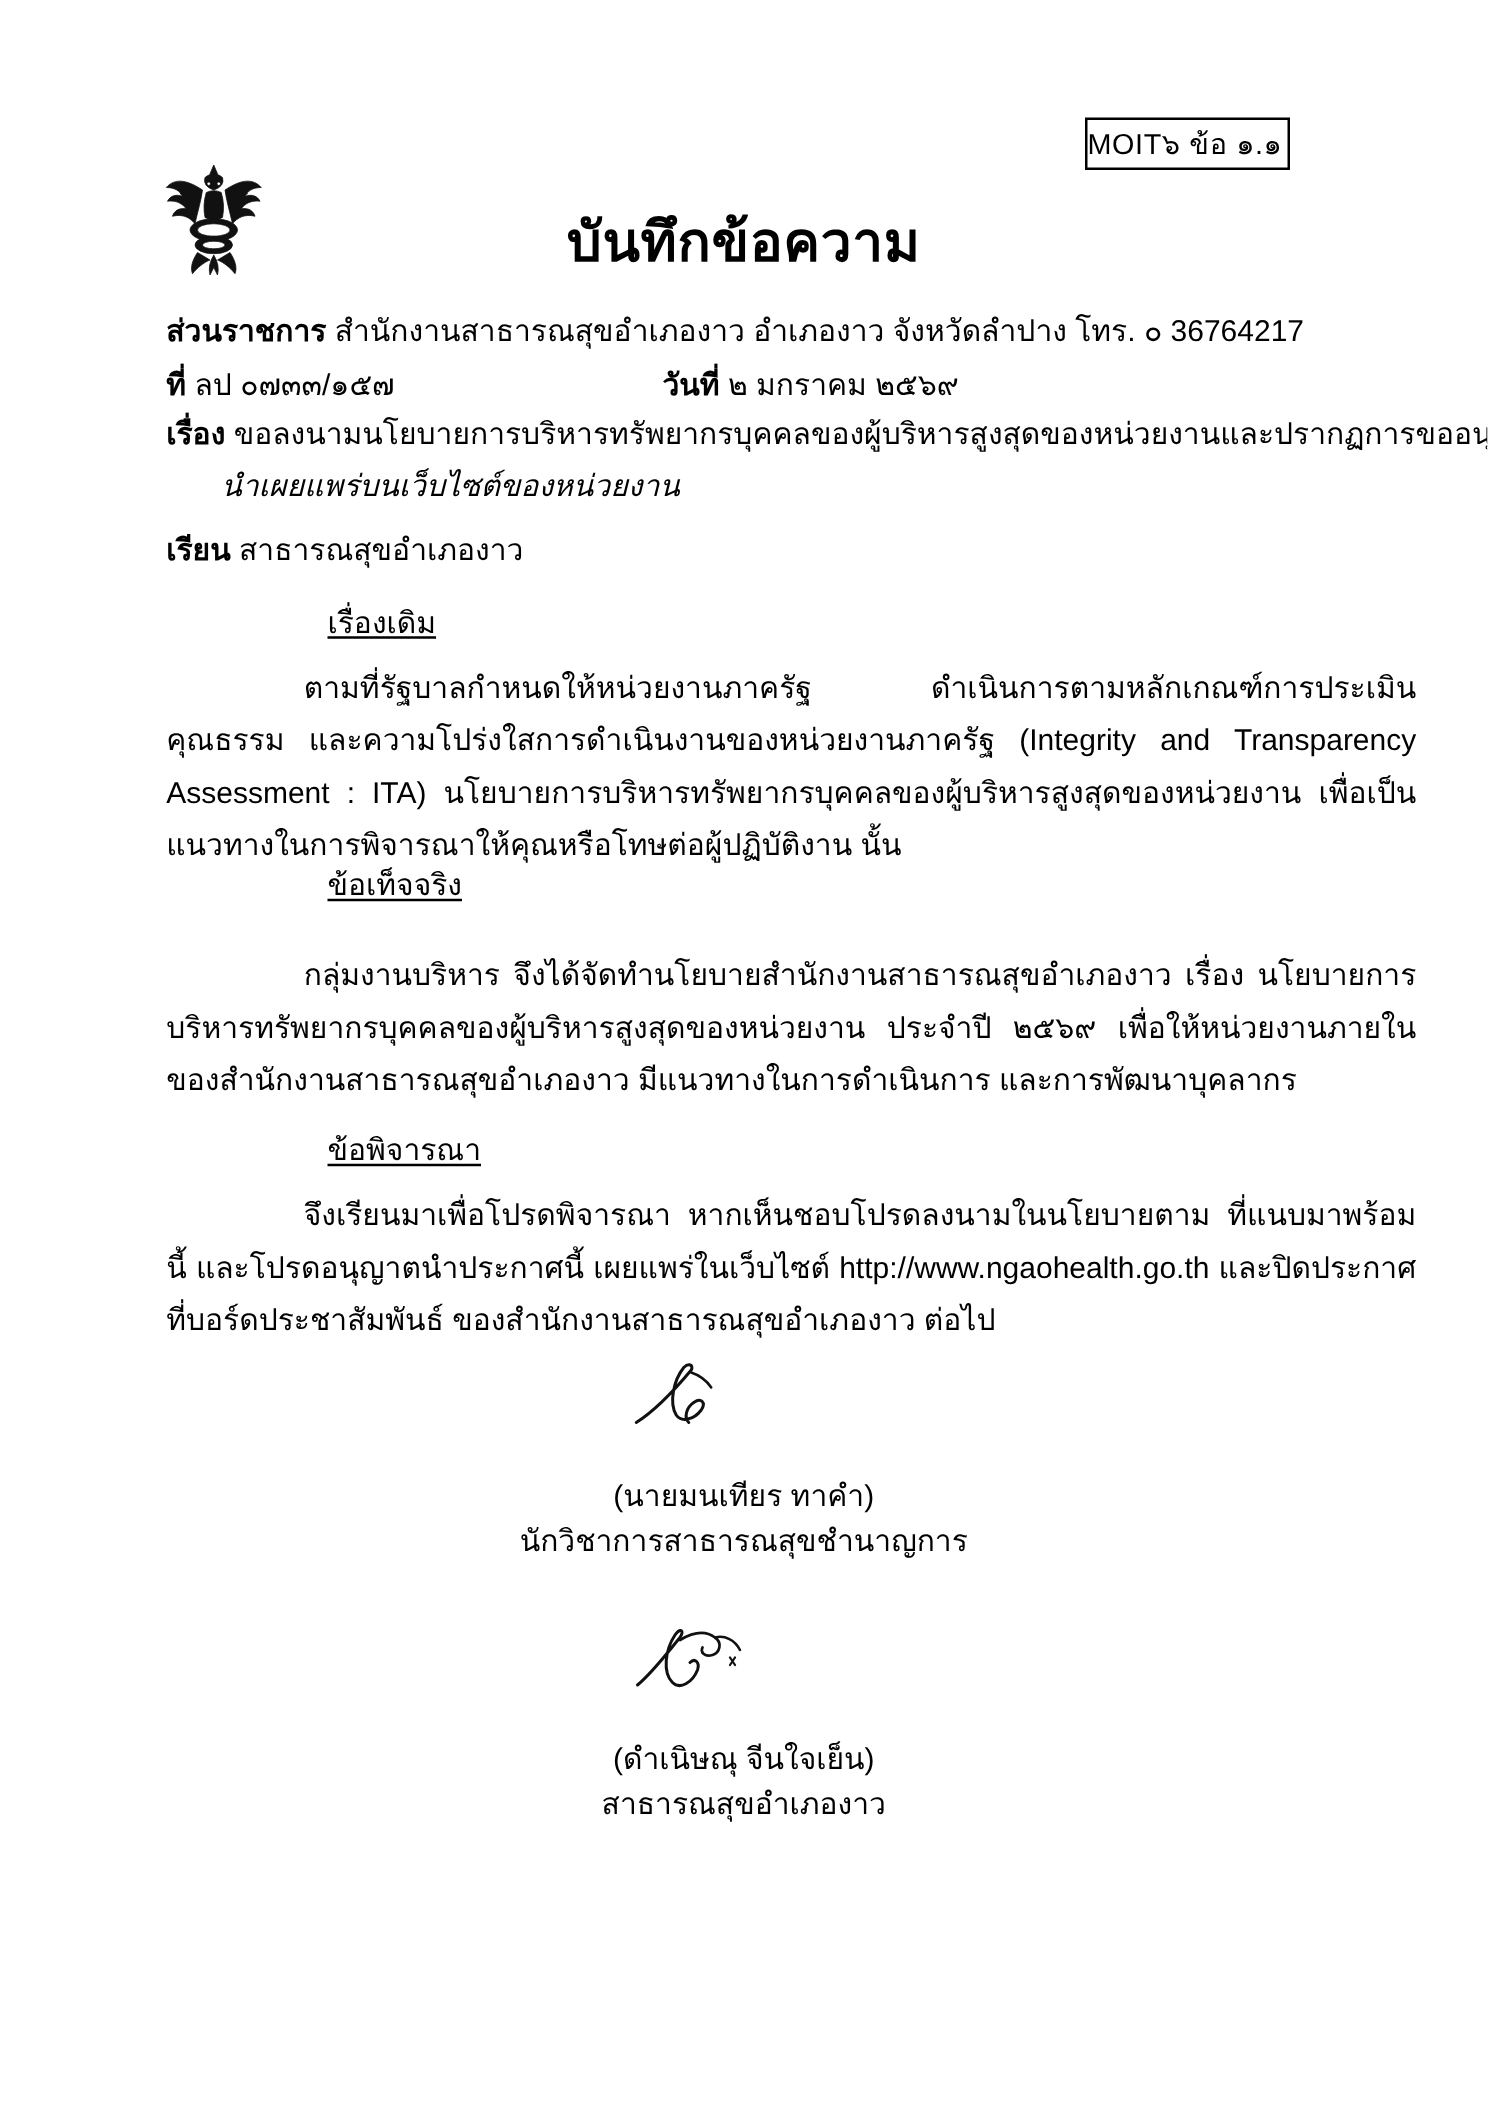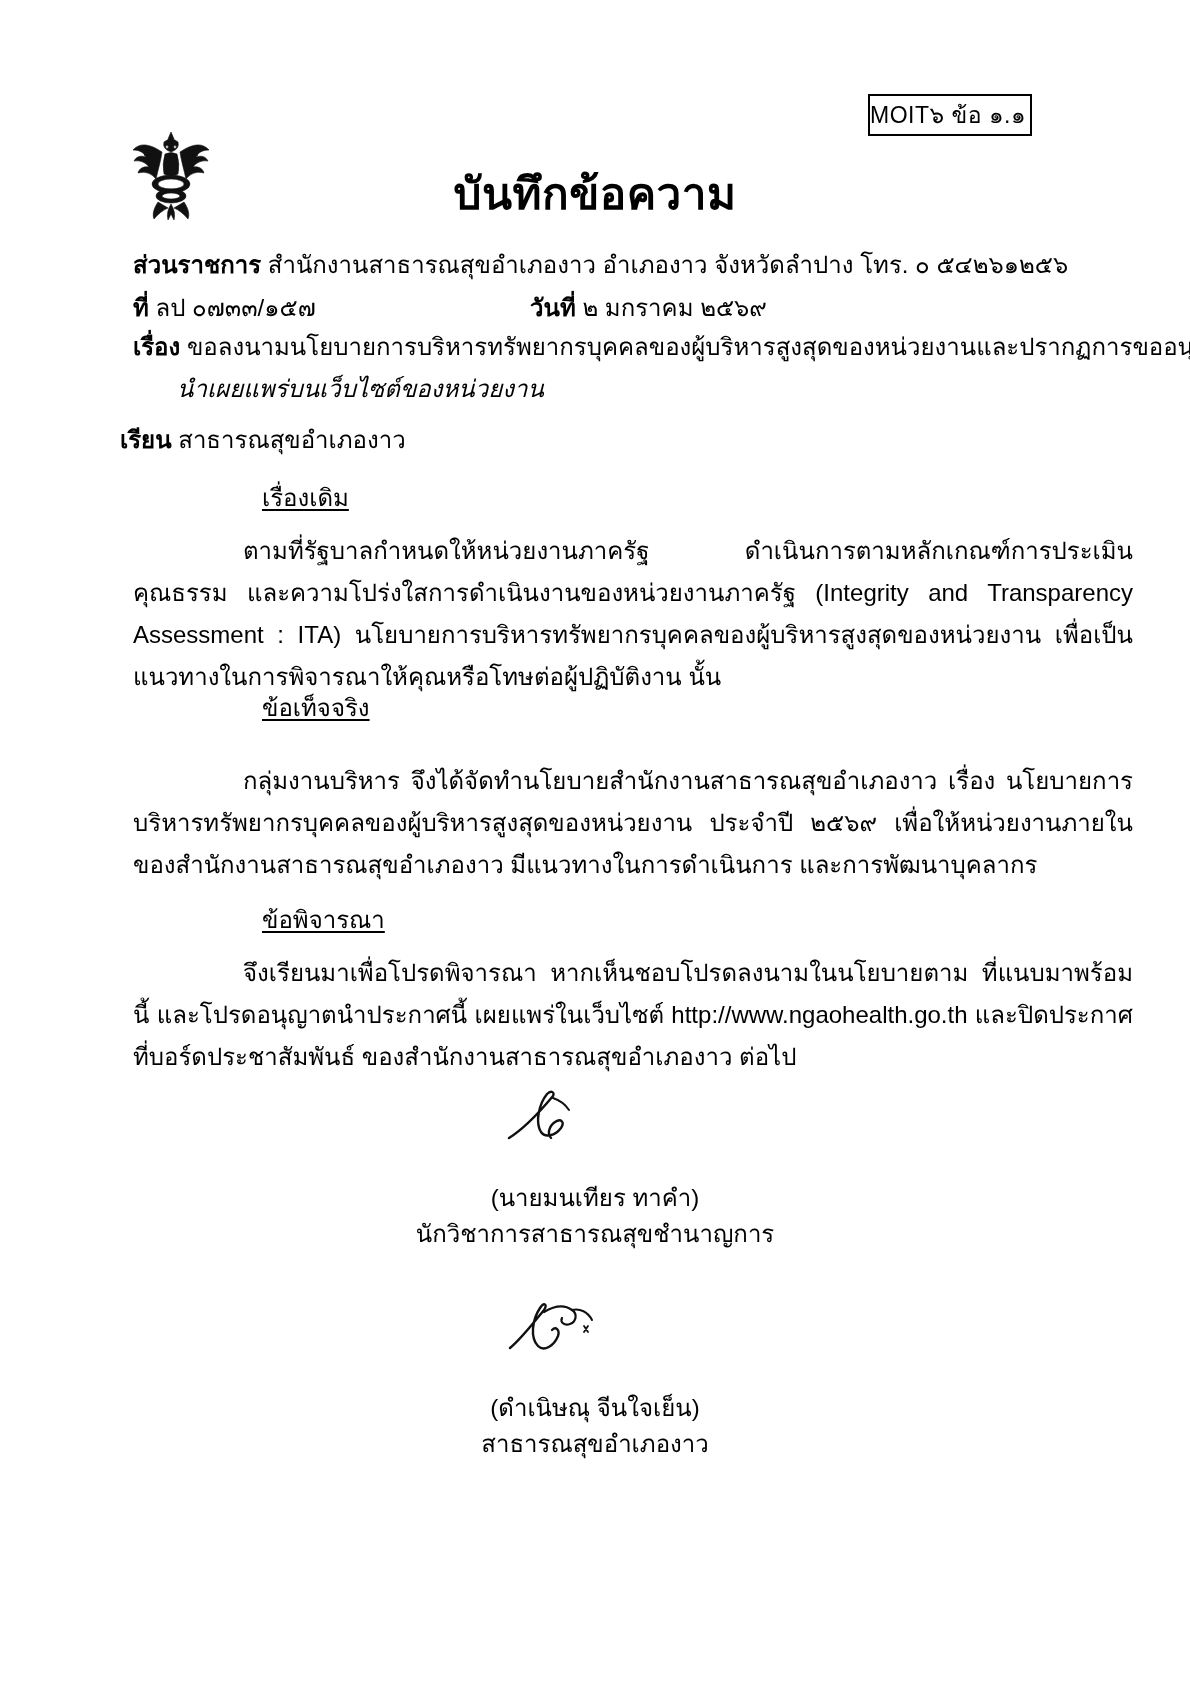--- a/index.html
+++ b/index.html
@@ -63,21 +63,21 @@
     white-space: nowrap;
   }
   .hdr b { font-weight: 700; }
   .hdr .val { font-weight: 400; }
 
   #row-dept  { left: 133px; top: 245px; }
   #row-ref   { left: 133px; top: 288px; }
   #row-date  { left: 530px; top: 288px; }
   #row-subj  { left: 133px; top: 327px; }
   #row-subj2 { left: 177px; top: 369px; font-style: italic; }
-  #row-to    { left: 120px; top: 420px; }
+  #row-to    { left: 133px; top: 420px; }
 
   
   .sec-head {
     position: absolute;
     font-size: 24px;
     text-decoration: underline;
     text-underline-offset: 3px;
     white-space: nowrap;
   }
   .para {
@@ -160,21 +160,21 @@
         <path d="M56 76 C60 82 62 88 60 93 C56 88 51 84 46 82z"></path>
         <path d="M43 78 q5 8 3 16 q-3 -6 -3 -6 q0 0 -3 6 q-2 -8 3 -16z"></path>
       </g>
     </svg>
   </div>
 
   <div class="doc-title">บันทึกข้อความ</div>
 
   <div class="hdr" id="row-dept">
     <b>ส่วนราชการ</b>
-    <span class="val">สำนักงานสาธารณสุขอำเภองาว อำเภองาว จังหวัดลำปาง  โทร. ๐ ๕๔๒๖๑๒๕๖</span>
+    <span class="val">สำนักงานสาธารณสุขอำเภองาว อำเภองาว จังหวัดลำปาง  โทร. ๐ 36764217</span>
   </div>
 
   <div class="hdr" id="row-ref">
     <b>ที่</b>
     <span class="val">ลป ๐๗๓๓/๑๕๗</span>
   </div>
 
   <div class="hdr" id="row-date">
     <b>วันที่</b>
     <span class="val">๒  มกราคม  ๒๕๖๙</span>

